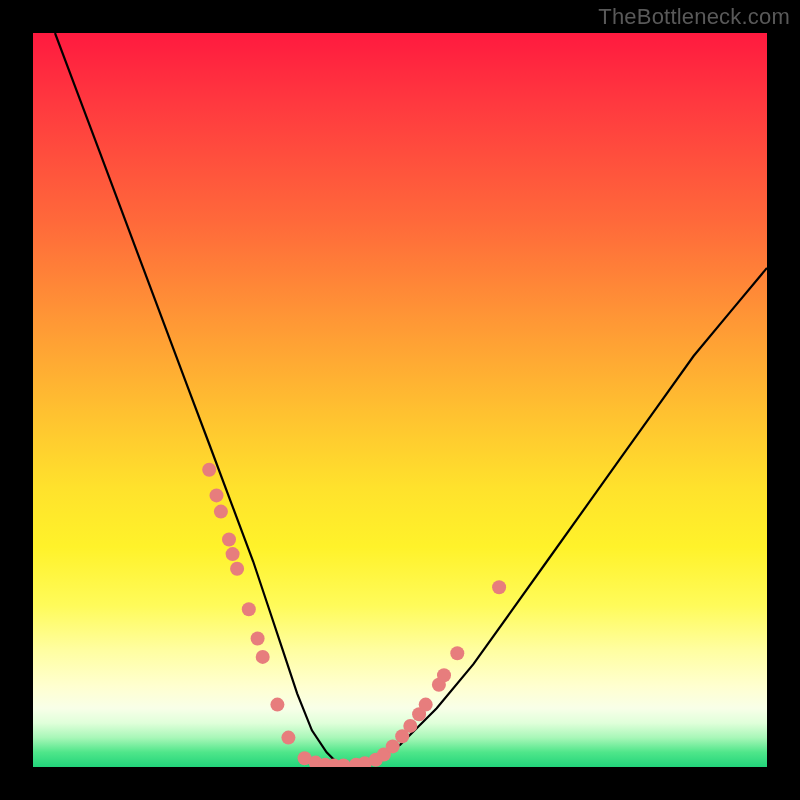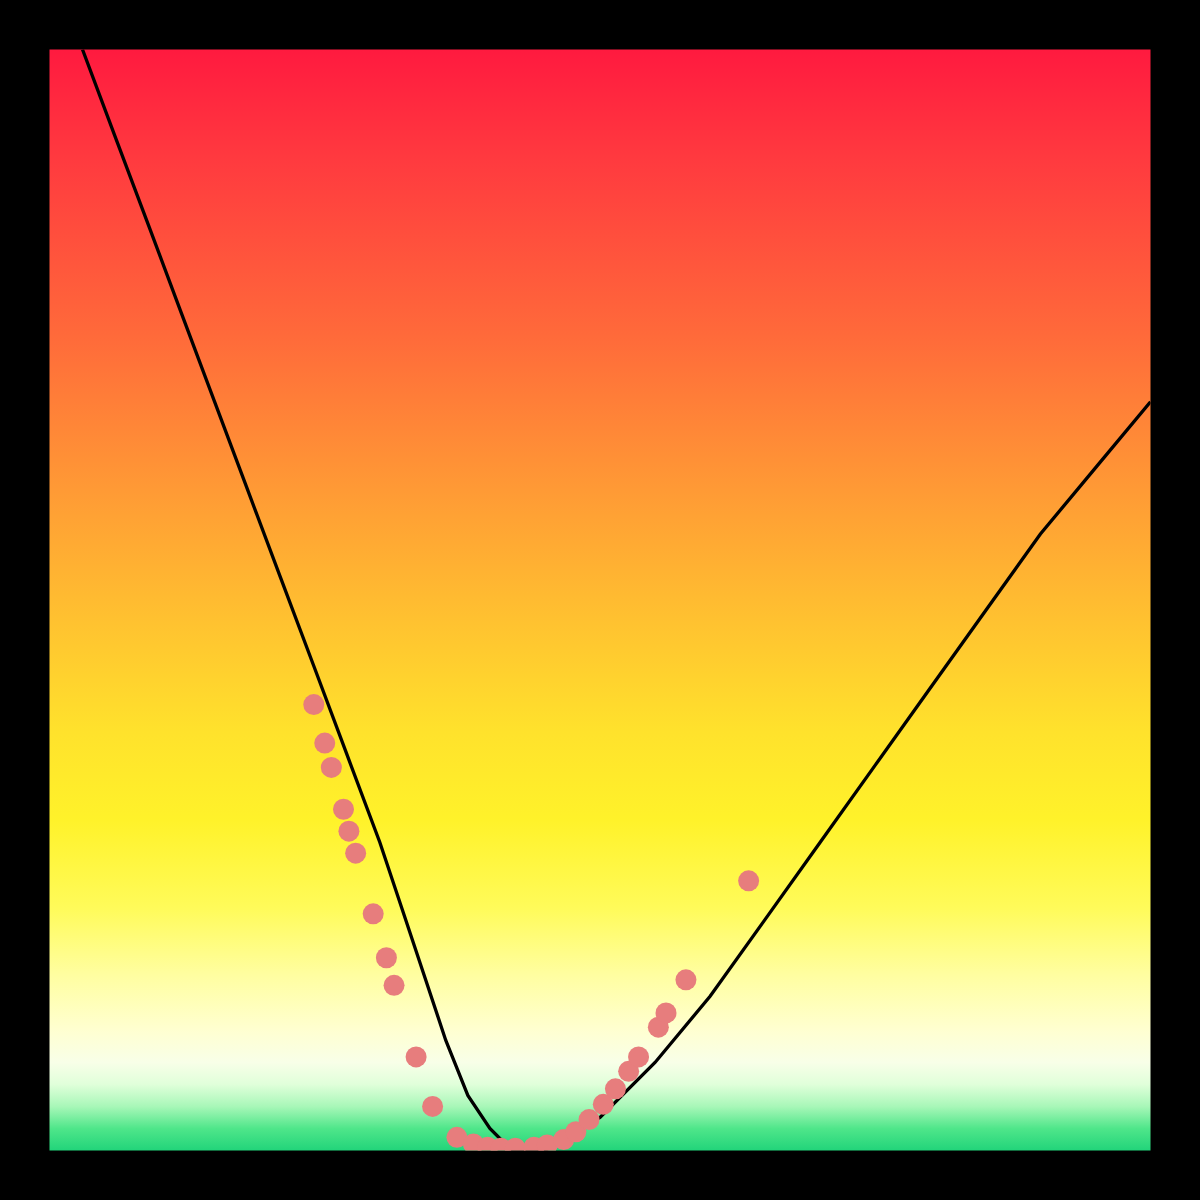--- a/index.html
+++ b/index.html
@@ -93,13 +93,14 @@
           <circle cx="377.3" cy="692.9" r="7" fill="#e77d7d" stroke="#c75a5a" stroke-width="0"></circle>
           <circle cx="386.1" cy="681.2" r="7" fill="#e77d7d" stroke="#c75a5a" stroke-width="0"></circle>
           <circle cx="392.7" cy="671.6" r="7" fill="#e77d7d" stroke="#c75a5a" stroke-width="0"></circle>
           <circle cx="405.9" cy="651.8" r="7" fill="#e77d7d" stroke="#c75a5a" stroke-width="0"></circle>
           <circle cx="411.0" cy="642.3" r="7" fill="#e77d7d" stroke="#c75a5a" stroke-width="0"></circle>
           <circle cx="424.3" cy="620.2" r="7" fill="#e77d7d" stroke="#c75a5a" stroke-width="0"></circle>
           <circle cx="466.1" cy="554.2" r="7" fill="#e77d7d" stroke="#c75a5a" stroke-width="0"></circle>
         </g>
     </svg>
   </div>
+  <div class="watermark">TheBottleneck.com</div>
 </div>
 
 </body></html>

